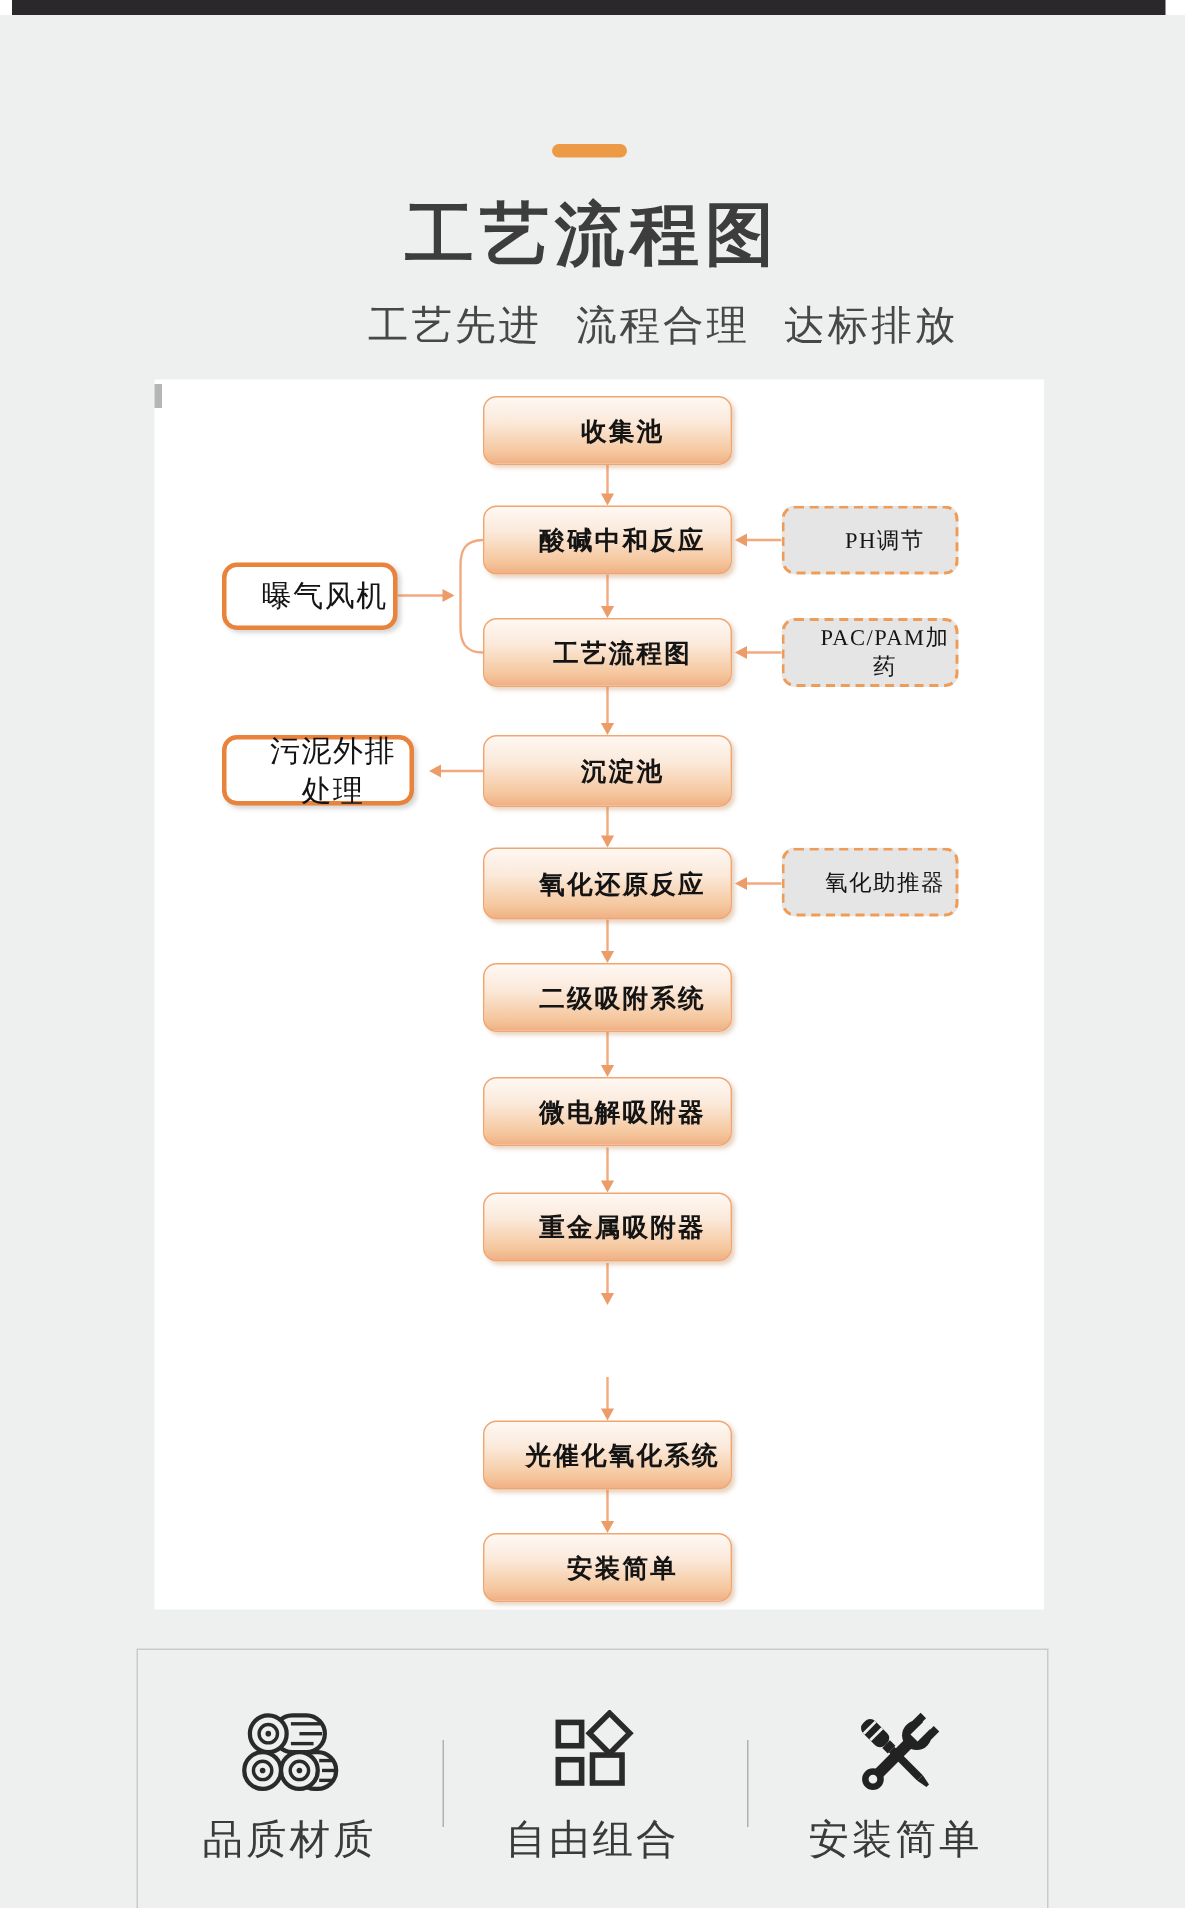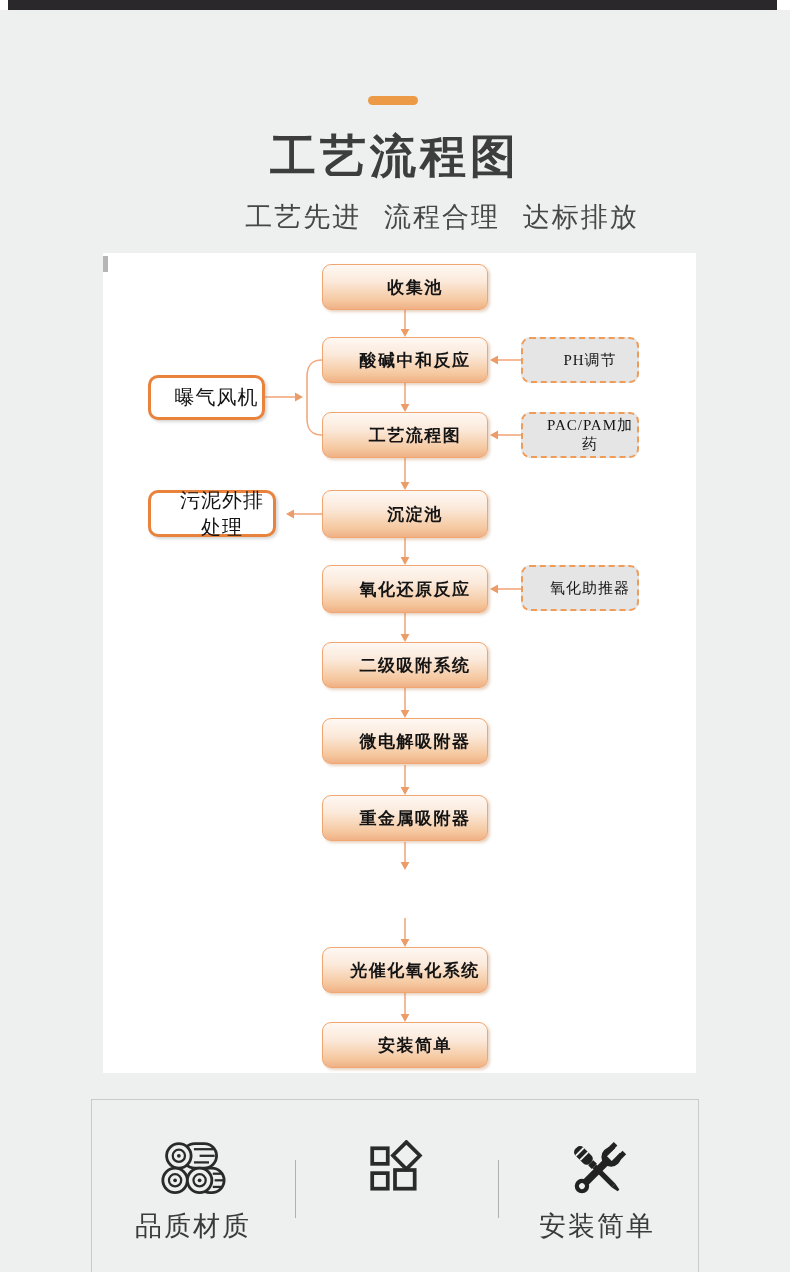--- a/index.html
+++ b/index.html
@@ -206,20 +206,21 @@
     <div class="icon">
       <svg width="58" height="58" viewBox="0 0 56 56">
         <g fill="none" stroke="#2a2a2a" stroke-width="3.6">
           <rect x="6" y="8" width="15" height="15"></rect>
           <polygon points="39,2 52,15 39,28 26,15"></polygon>
           <rect x="6" y="32" width="15" height="15"></rect>
           <rect x="28" y="29" width="19" height="18"></rect>
         </g>
       </svg>
     </div>
+    <div class="label">自由组合</div>
   </div>
   <div class="vdivider d2"></div>
 
   <div class="feature">
     <div class="icon">
       <svg width="62" height="62" viewBox="0 0 60 60">
 
         <g transform="translate(31,31) rotate(45)">
           <circle cx="0" cy="-18" r="9.5" fill="#222222"></circle>
           <rect x="-3.2" y="-30" width="6.4" height="14.5" fill="#edf0ef"></rect>

